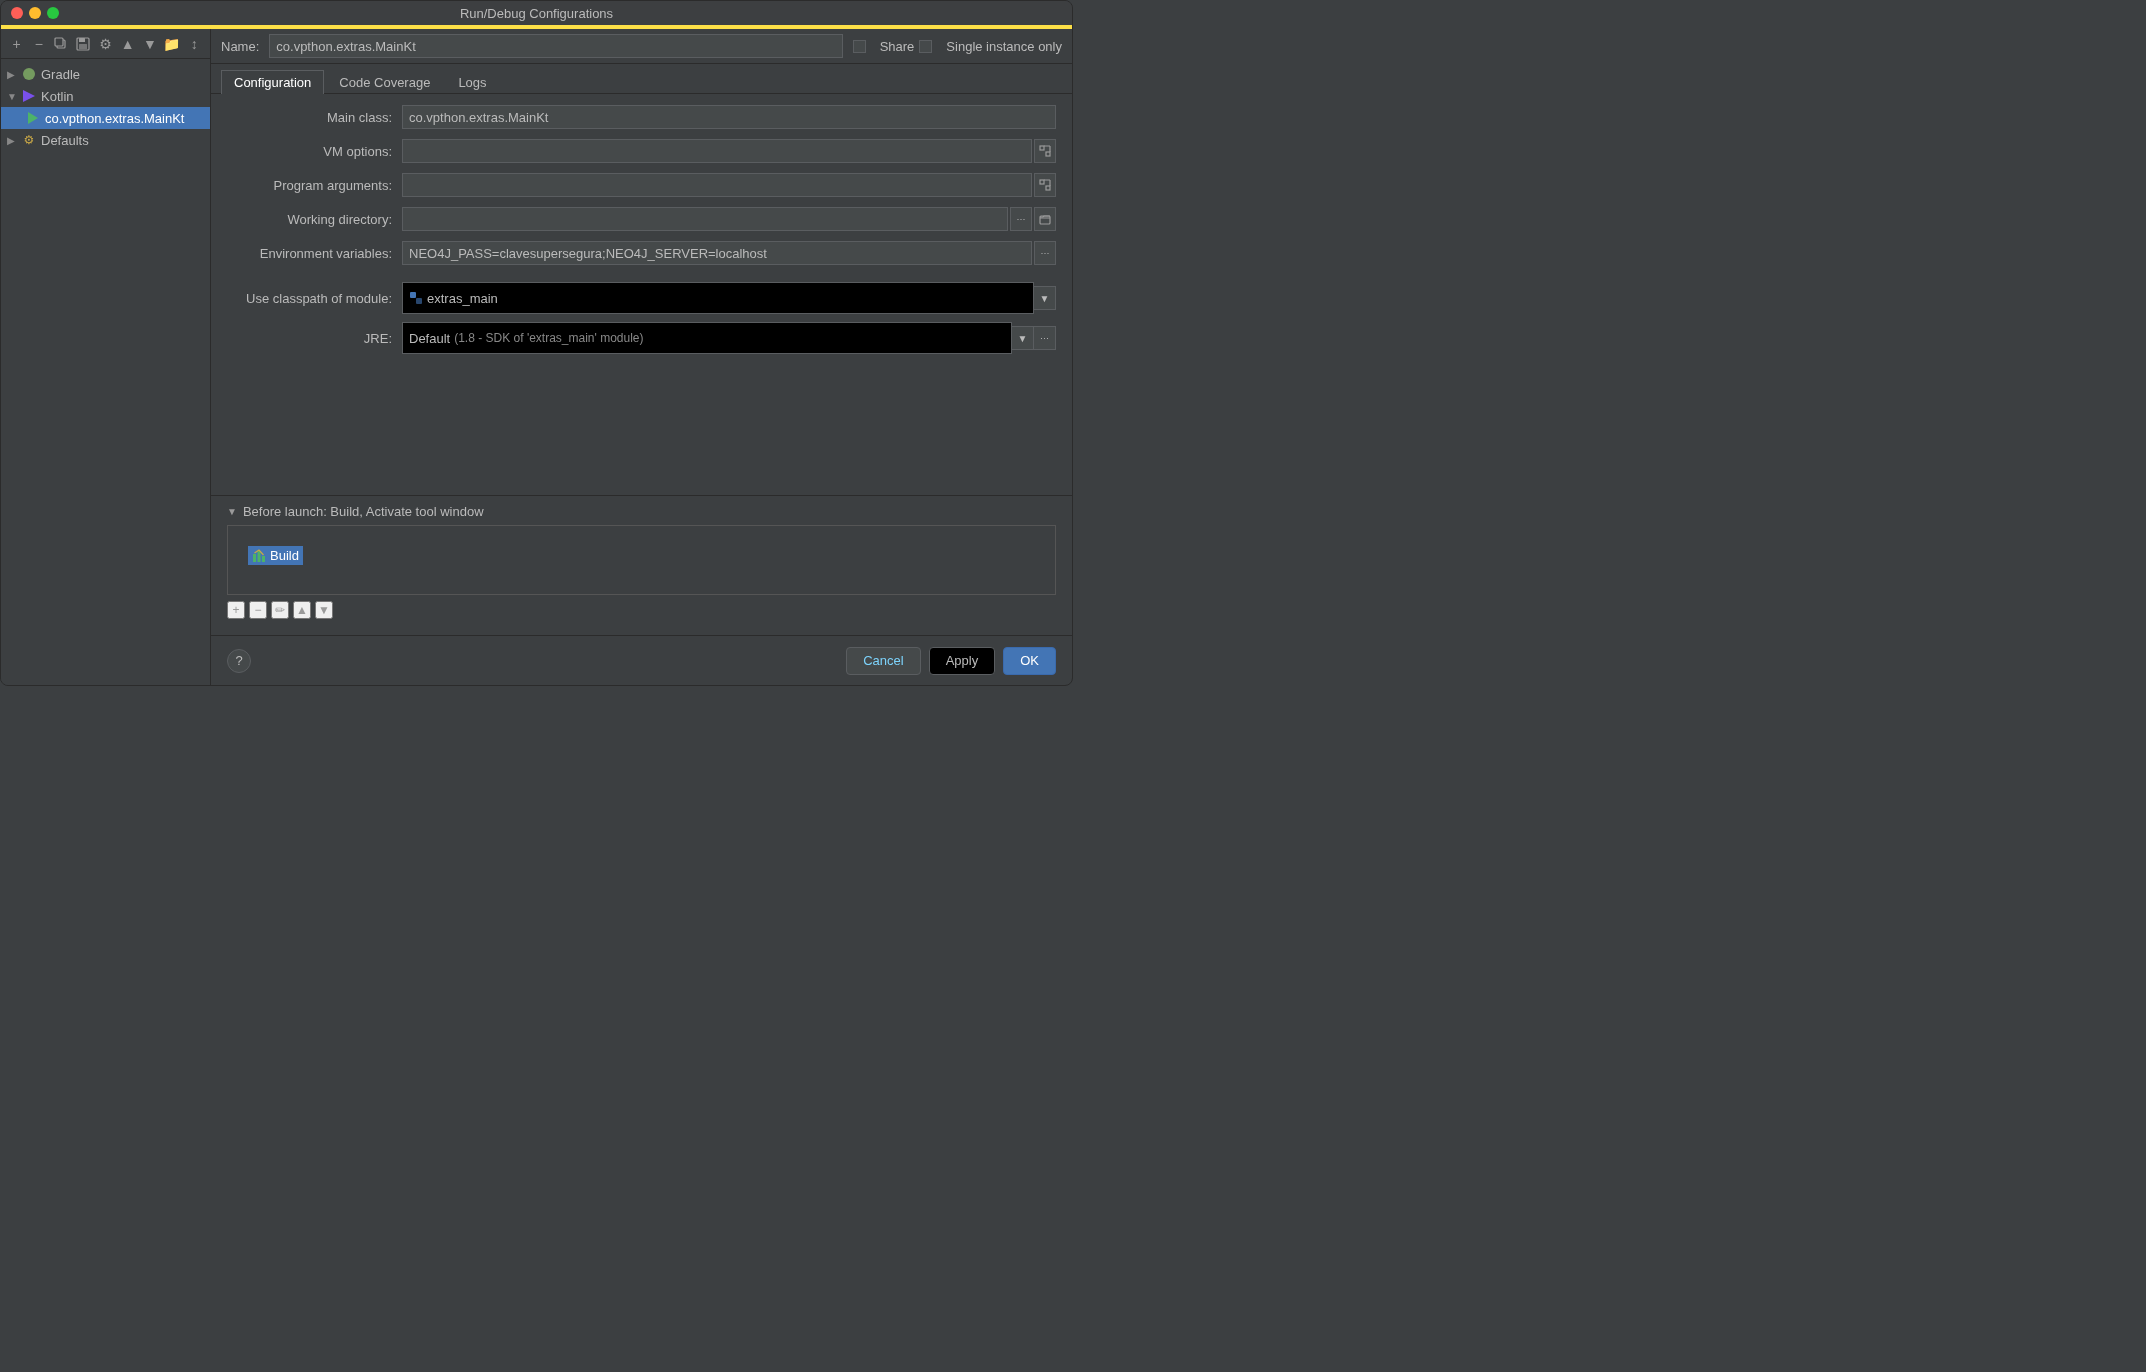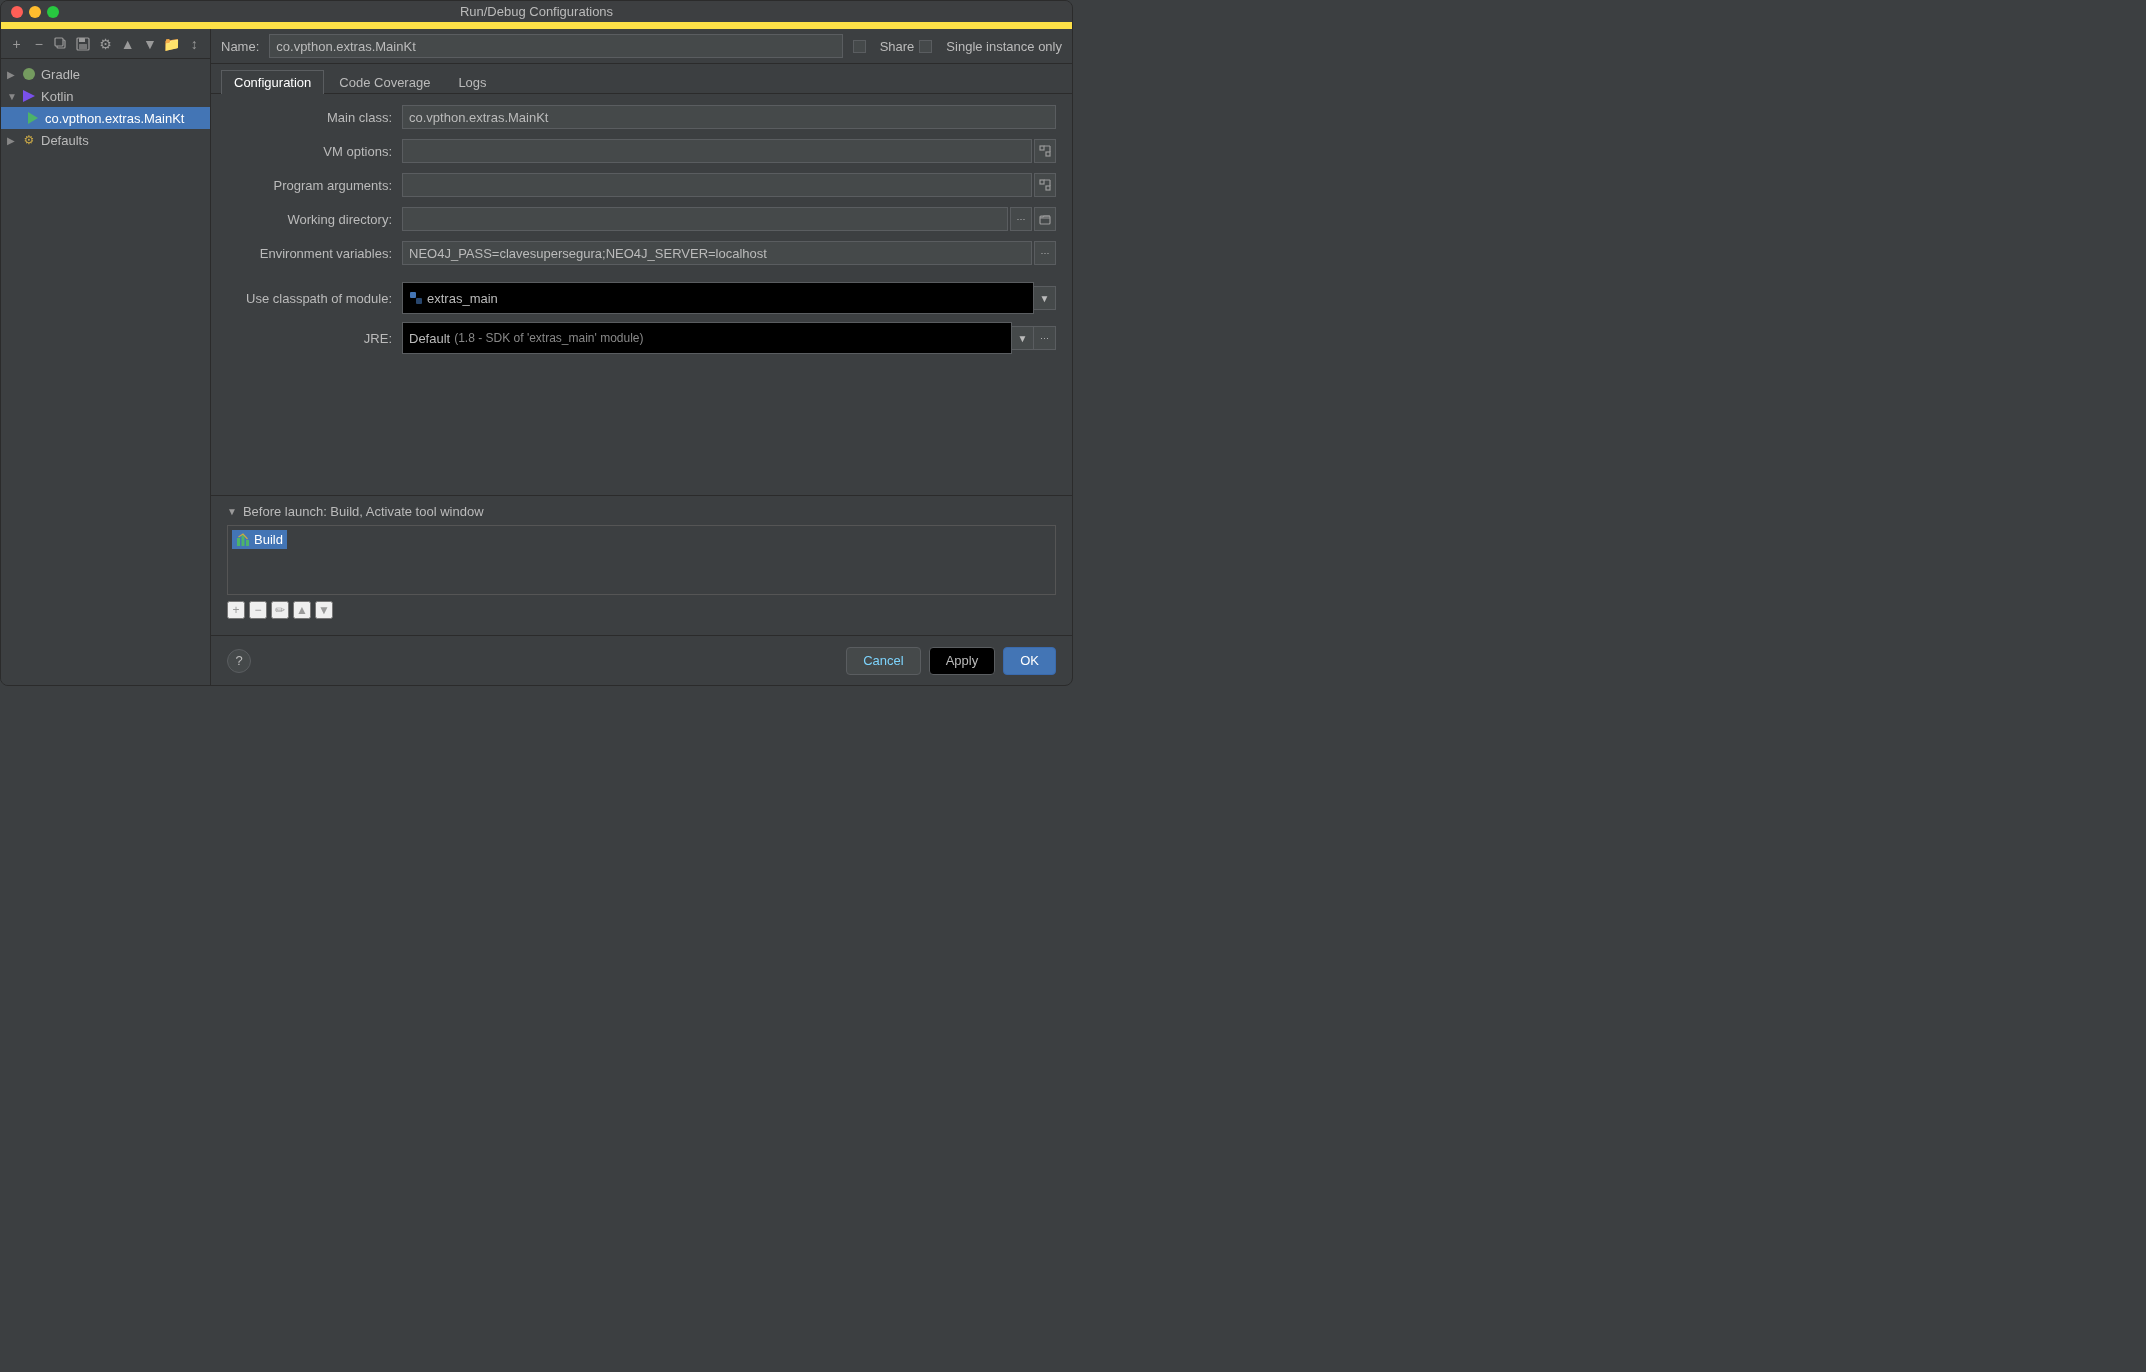--- a/index.html
+++ b/index.html
@@ -21,21 +21,21 @@
       display: flex;
       flex-direction: column;
       border: 1px solid #2b2b2b;
     }
     .titlebar {
       height: 28px;
       background: #3d3f41;
       display: flex;
       align-items: center;
       padding: 0 10px;
-      border-bottom: 7px solid #fde047;
+      border-bottom: 4px solid #fde047;
       flex-shrink: 0;
       position: relative;
     }
     .traffic-lights {
       display: flex;
       gap: 6px;
       align-items: center;
     }
     .traffic-light {
       width: 12px;
@@ -291,21 +291,21 @@
     }
     .collapse-arrow {
       font-size: 10px;
       color: #9a9a9a;
     }
     .before-launch-list {
       background: #3c3f41;
       border: 1px solid #555;
       height: 70px;
       margin-bottom: 6px;
-      padding: 4px;
+      padding: 20px;
     }
     .build-item {
       display: flex;
       align-items: center;
       gap: 4px;
       padding: 2px 4px;
       background: #4375b5;
       color: white;
       width: fit-content;
     }

